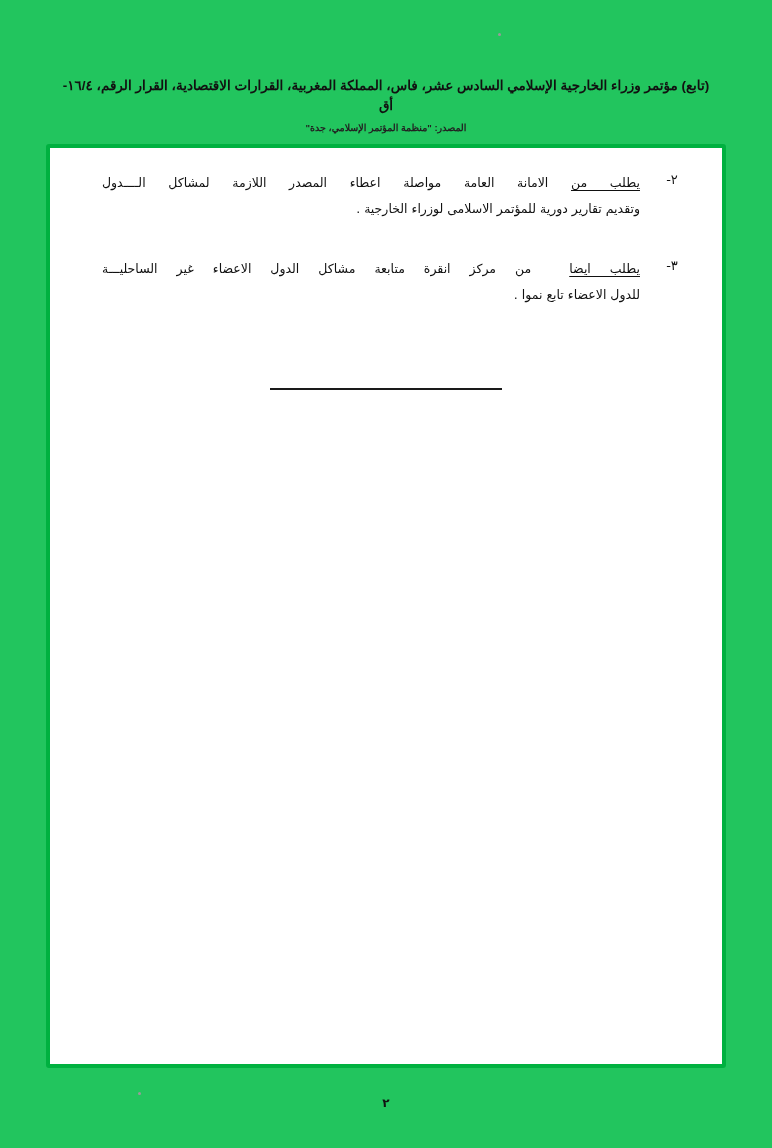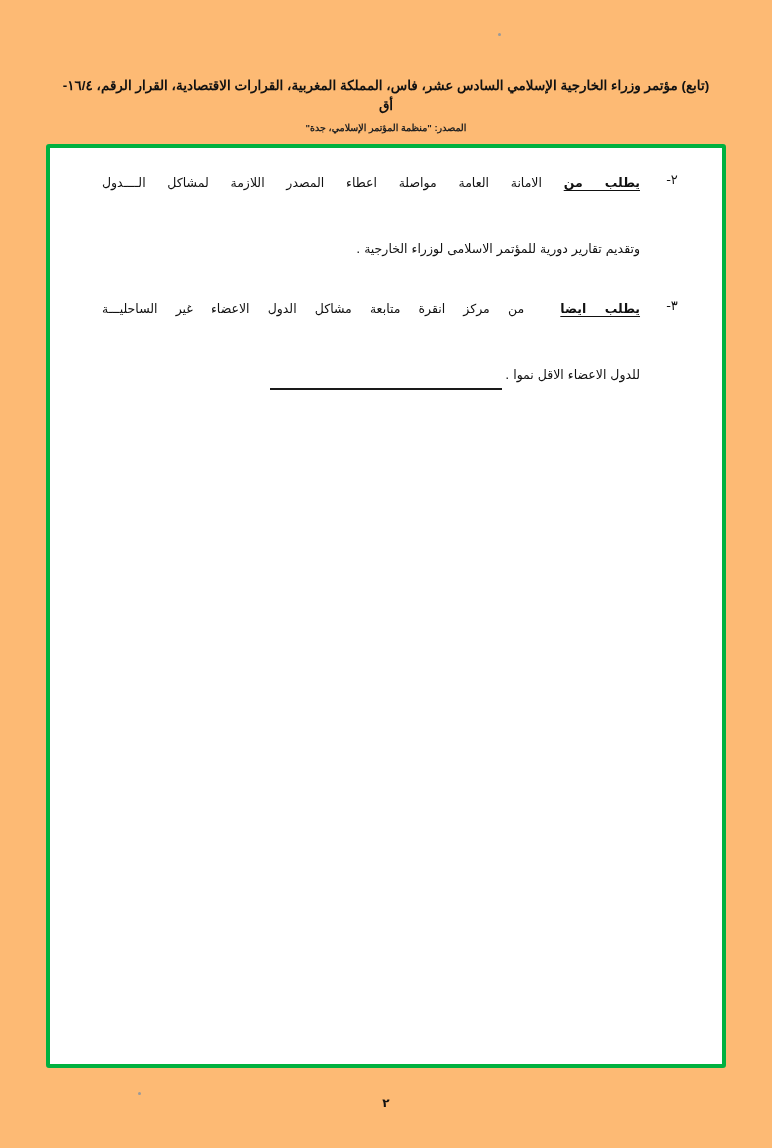--- a/index.html
+++ b/index.html
@@ -12,21 +12,21 @@
     height: 1148px;
     position: relative;
     font-family: "Liberation Sans", sans-serif;
     color: #000000;
     overflow: hidden;
   }
 
   .page {
     position: absolute;
     inset: 0;
-    background: #fdba74;
+    background: #22c55e;
   }
 
   
   .doc-header {
     position: absolute;
     top: 76px;
     left: 0;
     right: 0;
     text-align: center;
     direction: rtl;
@@ -93,26 +93,24 @@
     font-size: 12.5px;
     line-height: 26px;
     color: #111;
     letter-spacing: 0.6px;
     text-align: justify;
     text-align-last: justify;
     white-space: pre-wrap;
   }
   .clause-line.last {
     text-align-last: right;
-    margin-top: 40px;
   }
   .lead {
     text-decoration: underline;
     text-underline-offset: 3px;
-    font-weight: bold;
   }
 
   
   .divider-wrap {
     position: absolute;
     top: 240px;
     left: 0;
     right: 0;
     display: flex;
     justify-content: center;
@@ -166,21 +164,21 @@
         <div class="clause-body">
           <div class="clause-line"><span class="lead">يطلب من</span> <span>الامانة العامة مواصلة اعطاء المصدر اللازمة لمشاكل الــــدول</span></div>
           <div class="clause-line last">وتقديم تقارير دورية للمؤتمر الاسلامى لوزراء الخارجية .</div>
         </div>
       </div>
 
       <div class="clause">
         <div class="clause-number">٣-</div>
         <div class="clause-body">
           <div class="clause-line"><span class="lead">يطلب ايضا</span> &nbsp;<span>من مركز انقرة متابعة مشاكل الدول الاعضاء غير الساحليـــة</span></div>
-          <div class="clause-line last">للدول الاعضاء الاقل نموا .</div>
+          <div class="clause-line last">للدول الاعضاء تابع نموا .</div>
         </div>
       </div>
 
     </div>
 
     <div class="divider-wrap">
       <div class="divider"></div>
     </div>
 
     <div class="speck s2"></div>

